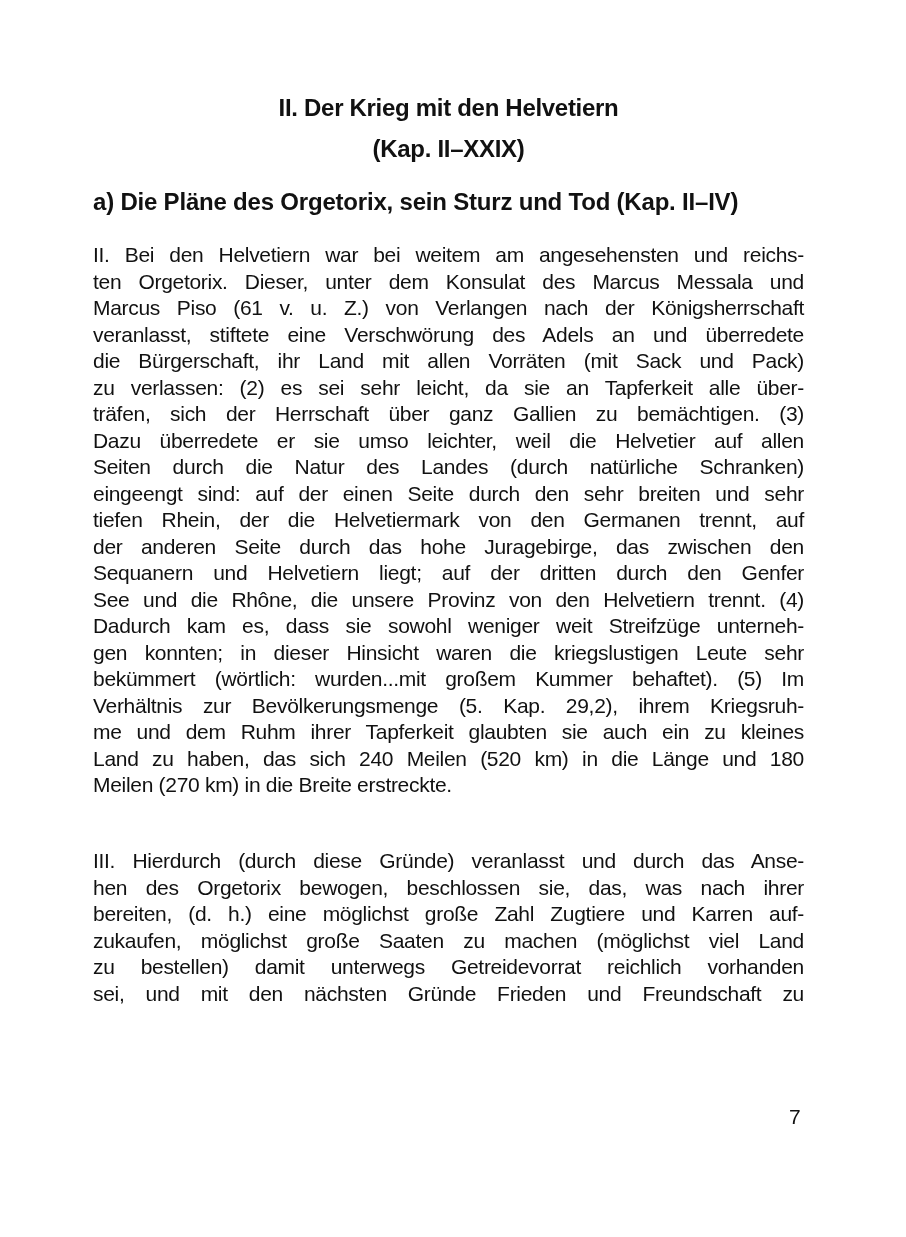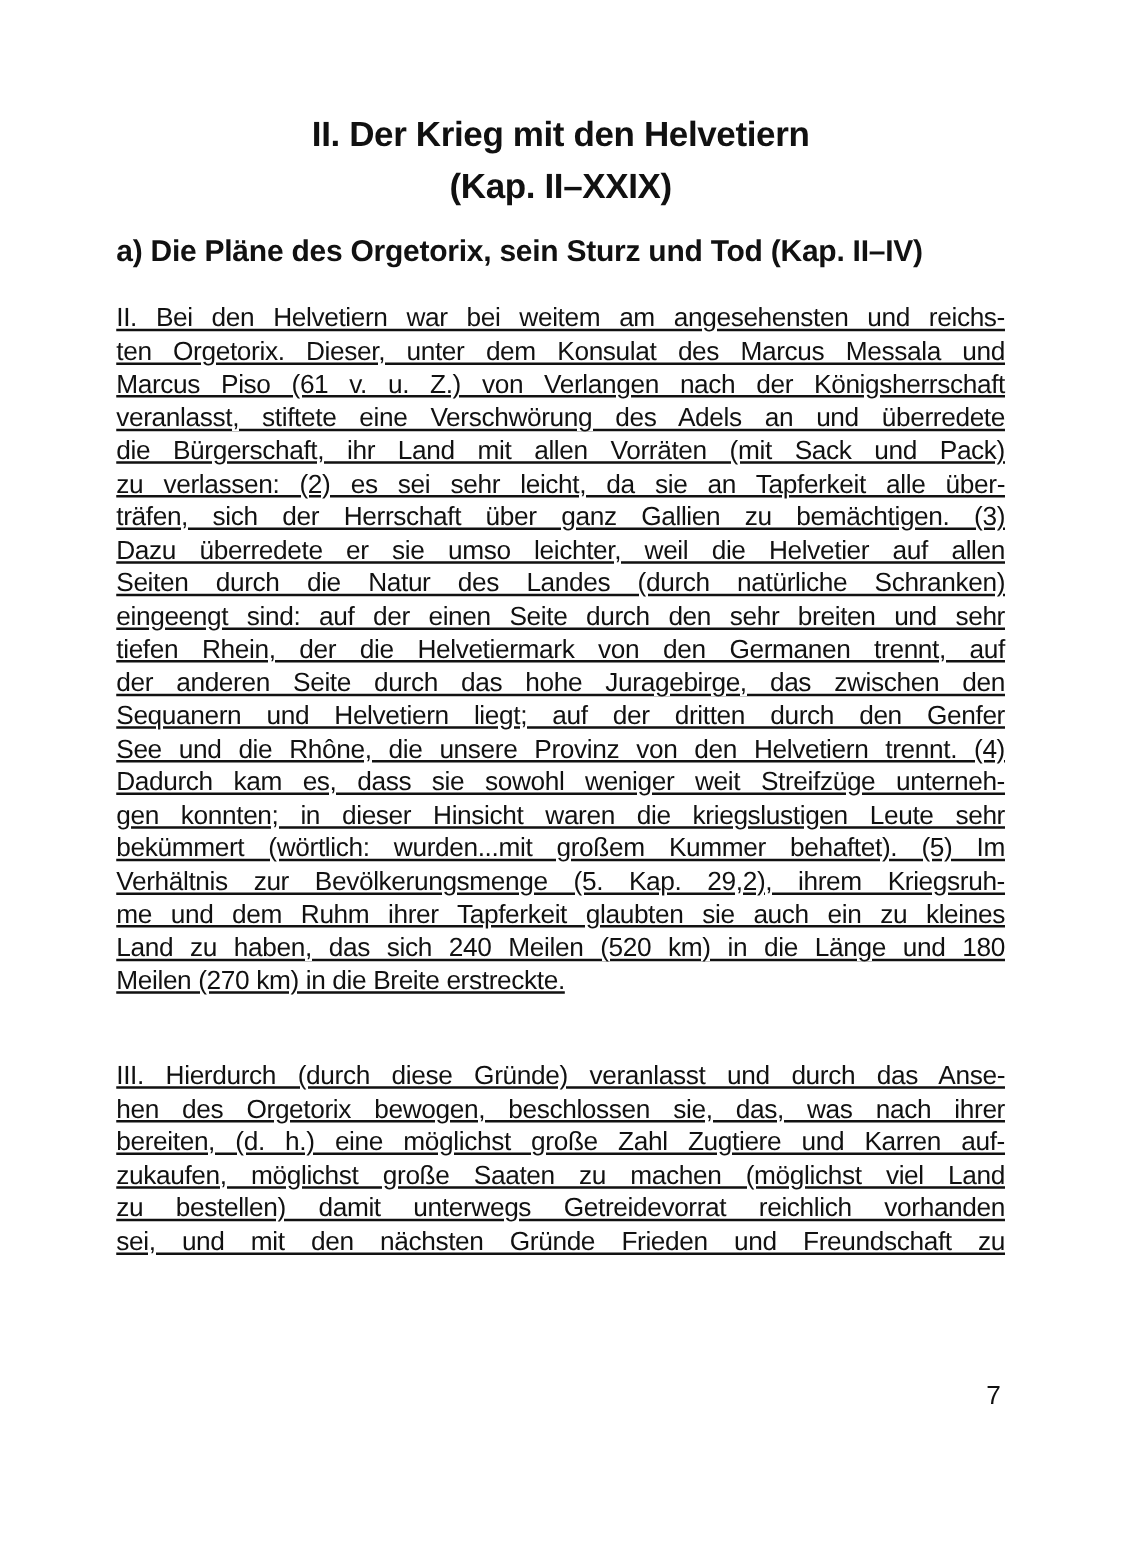--- a/index.html
+++ b/index.html
@@ -20,21 +20,21 @@
       left: 93px;
       top: 0;
       width: 711px;
     }
     .title {
       position: absolute;
       left: 0;
       width: 711px;
       text-align: center;
       font-weight: bold;
-      font-size: 28px;
+      font-size: 24px;
       letter-spacing: -0.3px;
       line-height: 40px;
     }
     .title-line1 { top: 88px; }
     .title-line2 { top: 129px; }
     .subheading {
       position: absolute;
       top: 188px;
       left: 0;
       width: 711px;
@@ -63,21 +63,20 @@
     }
     .line.last {
       text-align-last: left;
     }
     .line-inner {
       display: inline-block;
       width: 100%;
       white-space: normal;
       text-align: justify;
       text-align-last: justify;
-      text-decoration: underline;
     }
     .line.last .line-inner {
       text-align-last: left;
     }
     .page-number {
       position: absolute;
       top: 1103px;
       left: 789px;
       font-size: 21px;
       line-height: 28px;

